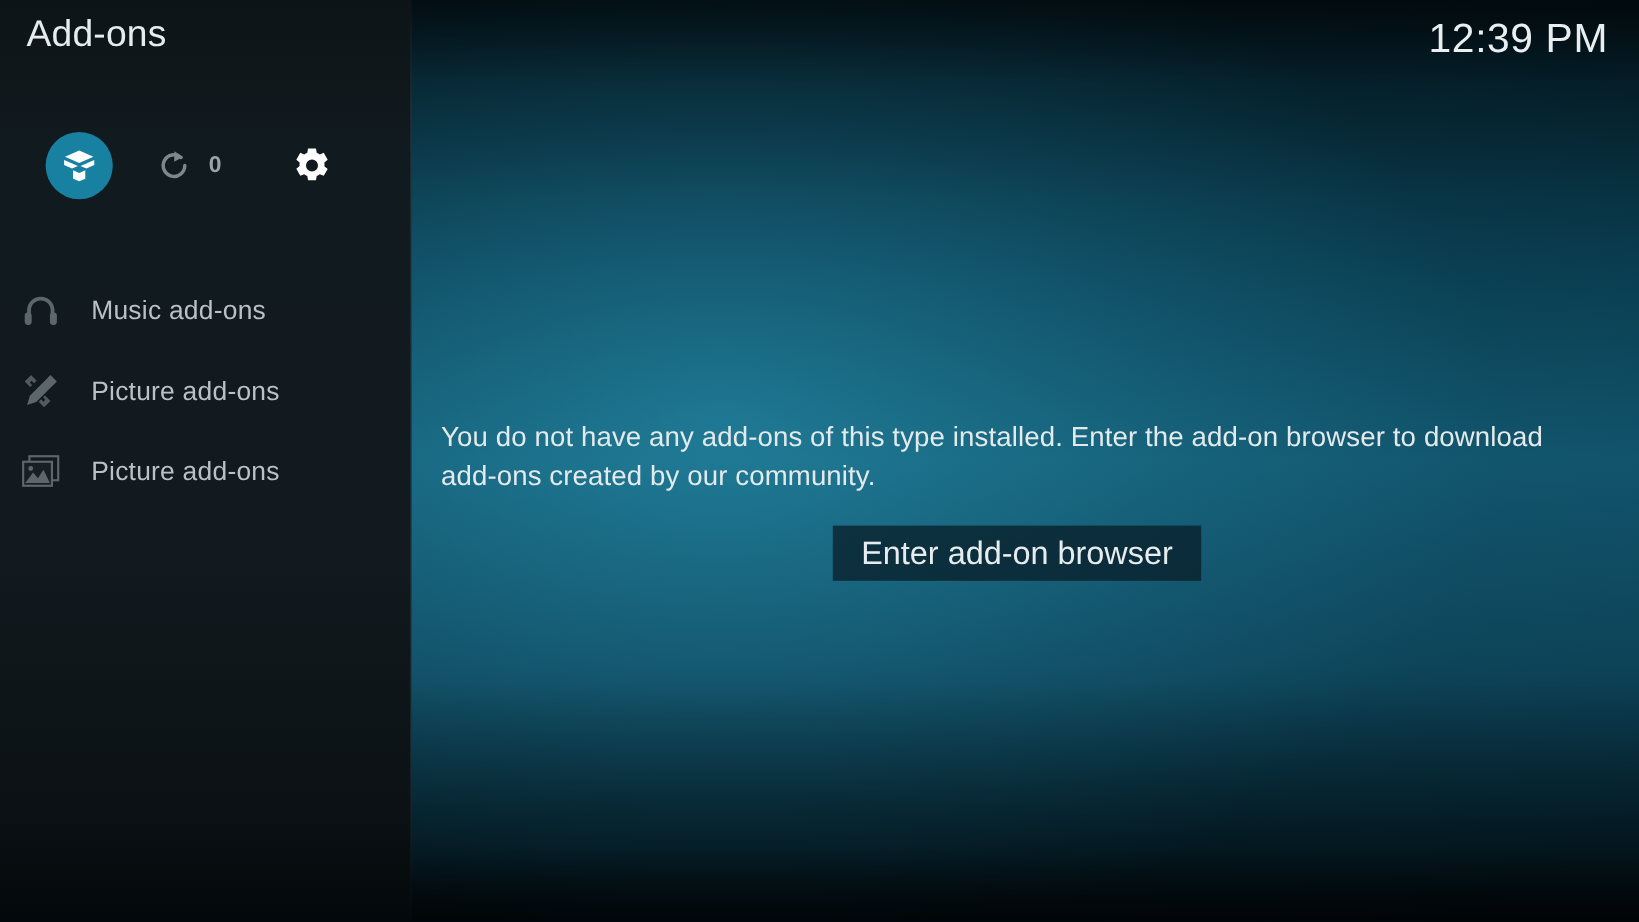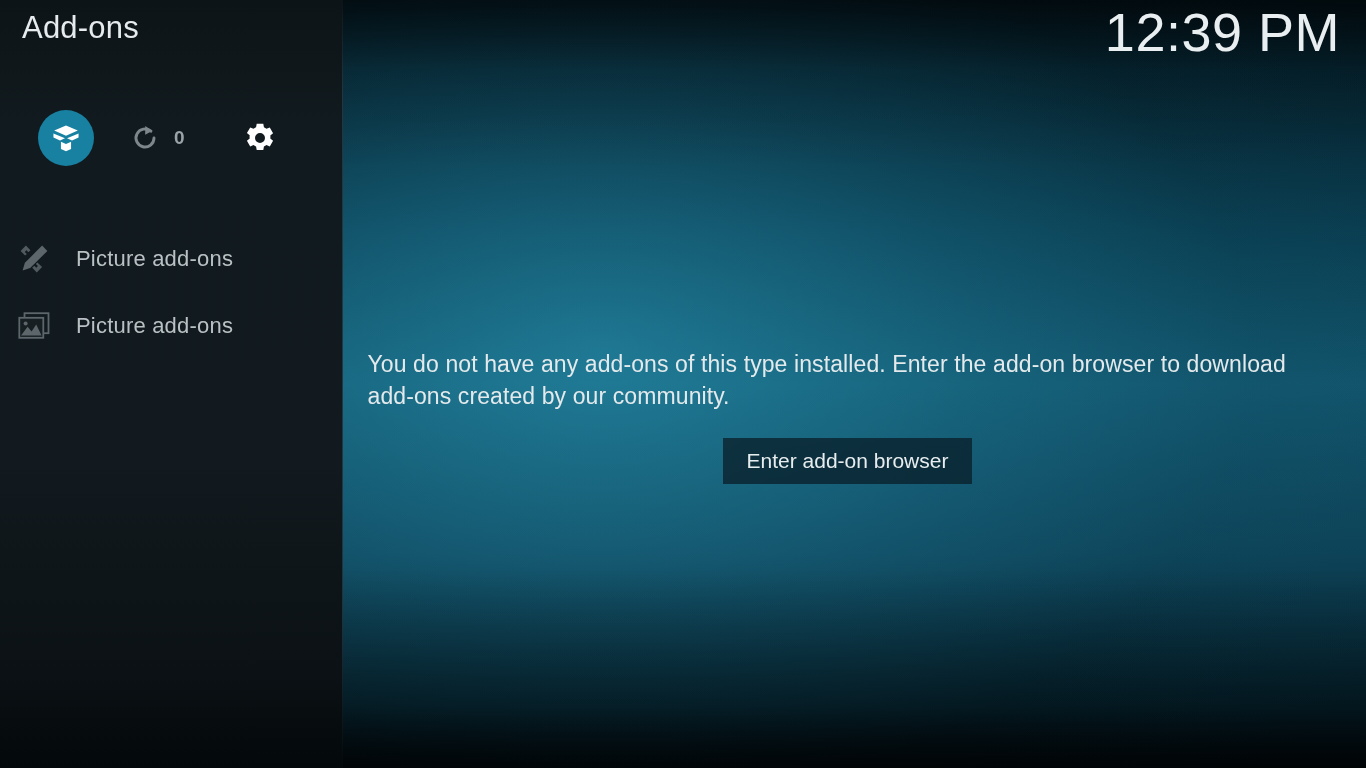--- a/index.html
+++ b/index.html
@@ -50,21 +50,21 @@
         rgba(0,0,0,0) 74%,
         rgba(0,0,0,0.35) 92%,
         rgba(0,0,0,0.72) 100%);
     pointer-events:none;
   }
 
   
   #clock{
     position:absolute;
     right:26px; top:3px;
-    font-size:54px;
+    font-size:34px;
     font-weight:300;
     letter-spacing:0.5px;
     color:#e9eef0;
     line-height:58px;
     z-index:6;
   }
 
   
   #sidebar{
     position:absolute;
@@ -170,21 +170,21 @@
     color:#e4eaec;
     letter-spacing:0.1px;
   }
   #enter-browser-button{
     margin-top:26px;
     min-width:246px;
     height:46px;
     display:flex; align-items:center; justify-content:center;
     background:rgba(8,26,36,0.72);
     color:#e7edef;
-    font-size:21px;
+    font-size:27px;
     font-weight:400;
     border:0;
     padding:0 24px;
     font-family:"Liberation Sans", sans-serif;
   }
 </style>
 </head>
 <body>
 
 <div id="app">
@@ -229,20 +229,30 @@
         <svg class="ico" width="34" height="34" viewBox="0 0 32 32">
           <path fill="#ffffff" d="M19.1 2.6h-6.2l-.6 3.3a10.5 10.5 0 0 0-2.4 1.4L6.8 6l-3.1 5.4 2.6 2.1a10.6 10.6 0 0 0 0 2.9l-2.6 2.1L6.8 24l3.1-1.3a10.5 10.5 0 0 0 2.4 1.4l.6 3.3h6.2l.6-3.3a10.5 10.5 0 0 0 2.4-1.4l3.1 1.3 3.1-5.4-2.6-2.1a10.6 10.6 0 0 0 0-2.9l2.6-2.1L25.2 6l-3.1 1.3a10.5 10.5 0 0 0-2.4-1.4ZM16 11.3a4.7 4.7 0 1 1 0 9.4 4.7 4.7 0 0 1 0-9.4Z"></path>
         </svg>
       </div>
 
     </div>
 
     <div id="menu">
 
 
+      <div class="menu-item">
+        <span class="menu-ico">
+          <svg width="30" height="28" viewBox="0 0 30 28">
+            <path d="M15 2.2C8.6 2.2 3.6 7.2 3.6 13.6v4.2h3.2v-4.2C6.8 9 10.4 5.4 15 5.4s8.2 3.6 8.2 8.2v4.2h3.2v-4.2C26.4 7.2 21.4 2.2 15 2.2Z" fill="#5c666b"></path>
+            <rect x="1.6" y="15.4" width="5.8" height="10.4" rx="2.6" fill="#5c666b"></rect>
+            <rect x="22.6" y="15.4" width="5.8" height="10.4" rx="2.6" fill="#5c666b"></rect>
+          </svg>
+        </span>
+        <span class="menu-label">Music add-ons</span>
+      </div>
 
       <div class="menu-item">
         <span class="menu-ico">
           <svg width="32" height="32" viewBox="0 0 32 32">
             <g fill="#5c666b">
               <path d="M24.1 2.6 29.4 7.9 12.2 25.1 4.6 27.4 6.9 19.8 24.1 2.6Z"></path>
               <path d="M2.6 7.9 7.9 2.6 12.5 7.2 10.4 9.3 8.4 7.3 6.8 8.9 8.8 10.9 7.1 12.6 2.6 7.9Z" opacity="0.85"></path>
               <path d="M19.4 19.5 24.1 24.1 18.8 29.4 14.2 24.8 16.3 22.7 18.3 24.7 19.9 23.1 17.9 21.1 19.4 19.5Z" opacity="0.85"></path>
             </g>
           </svg>

